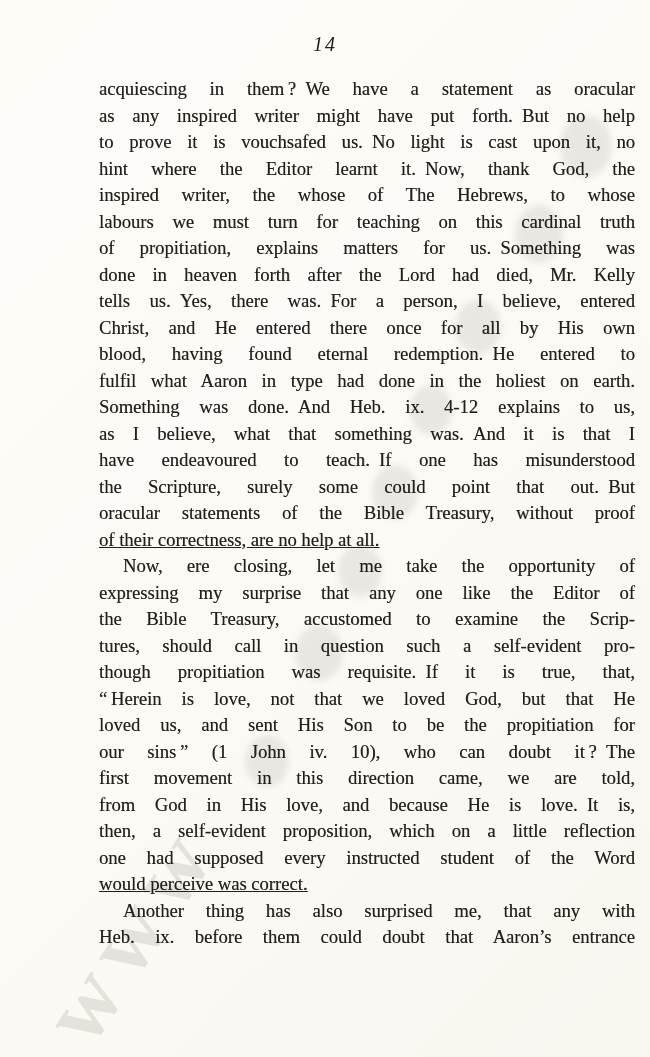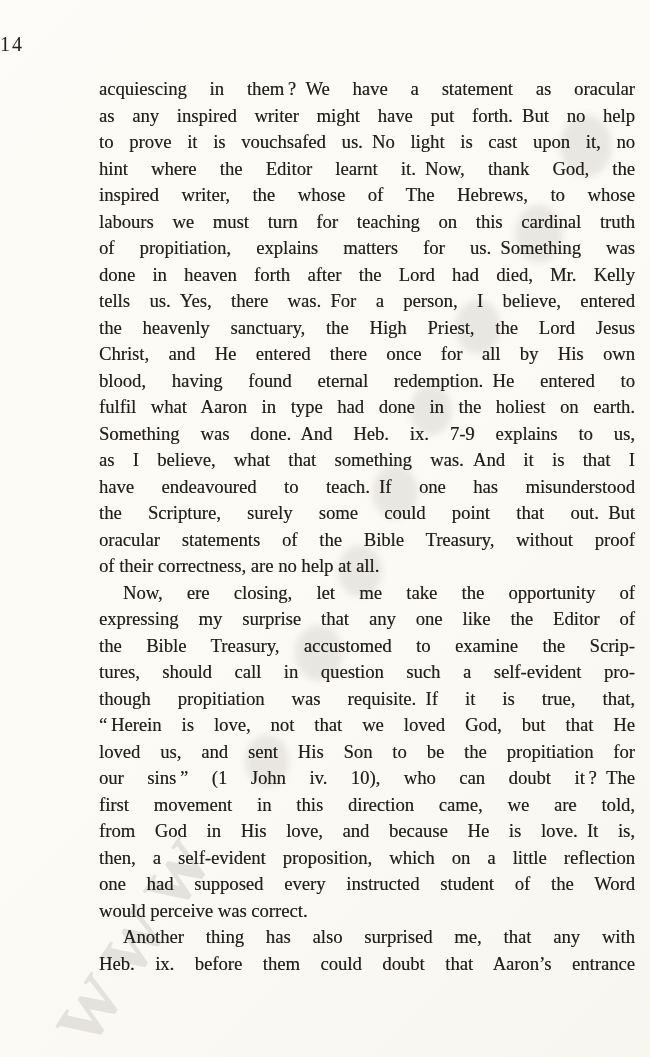--- a/index.html
+++ b/index.html
@@ -31,40 +31,42 @@
   .wm-blob {
     position: absolute;
     background: #dbd8d1;
     border-radius: 50%;
     filter: blur(3px);
     opacity: 0.55;
   }
   .page-number {
     position: absolute;
     top: 33px; left: 0; right: 0;
+    text-align: center;
     font-size: 20px;
     letter-spacing: 2px;
     color: #23201d;
+    font-style: italic;
   }
   .body-text {
     position: absolute;
     left: 76px; top: 76px;
     width: 536px;
     font-size: 18.6px;
     line-height: 26.5px;
     color: #211e1b;
     text-shadow: 0.3px 0 0 rgba(33,30,27,0.55);
     margin-left: 23px;
   }
   .line {
     text-align: justify;
     text-align-last: justify;
     white-space: normal;
   }
-  .line.last { text-align-last: left; }
+  .line.last { text-align-last: left; text-decoration: underline; }
   .line.indent { text-indent: 24px; }
   .it { }
 </style>
 </head>
 <body>
 
 <div class="page">
 
   <div class="watermark-www">www</div>
   <div class="wm-blob" style="left:245px; top:735px; width:44px; height:52px;"></div>
@@ -82,25 +84,24 @@
       <div>
         <div class="line"><span>acquiescing in them ? We have a statement as oracular</span></div>
         <div class="line"><span>as any inspired writer might have put forth. But no help</span></div>
         <div class="line"><span>to prove it is vouchsafed us. No light is cast upon it, no</span></div>
         <div class="line"><span>hint where the Editor learnt it. Now, thank God, the</span></div>
         <div class="line"><span>inspired writer, the whose of </span><span class="it">The Hebrews</span><span>, to whose</span></div>
         <div class="line"><span>labours we must turn for teaching on this cardinal truth</span></div>
         <div class="line"><span>of propitiation, explains matters for us. Something was</span></div>
         <div class="line"><span>done in heaven forth after the Lord had died, Mr. Kelly</span></div>
         <div class="line"><span>tells us. Yes, there was. For a person, I believe, entered</span></div>
-        <div class="line"><span>the heavenly sanctuary, the High Priest, the Lord Jesus</span></div>
         <div class="line"><span>Christ, and He entered there once for all by His own</span></div>
         <div class="line"><span>blood, having found eternal redemption. He entered to</span></div>
         <div class="line"><span>fulfil what Aaron in type had done in the holiest on earth.</span></div>
-        <div class="line"><span>Something was done. And Heb. ix. 7-9 explains to us,</span></div>
+        <div class="line"><span>Something was done. And Heb. ix. 4-12 explains to us,</span></div>
         <div class="line"><span>as I believe, what that something was. And it is that I</span></div>
         <div class="line"><span>have endeavoured to teach. If one has misunderstood</span></div>
         <div class="line"><span>the Scripture, surely some could point that out. But</span></div>
         <div class="line"><span>oracular statements of the </span><span class="it">Bible Treasury</span><span>, without proof</span></div>
         <div class="line last"><span>of their correctness, are no help at all.</span></div>
       </div>
       <div>
         <div class="line indent"><span>Now, ere closing, let me take the opportunity of</span></div>
         <div class="line"><span>expressing my surprise that any one like the Editor of</span></div>
         <div class="line"><span>the </span><span class="it">Bible Treasury</span><span>, accustomed to examine the Scrip-</span></div>

